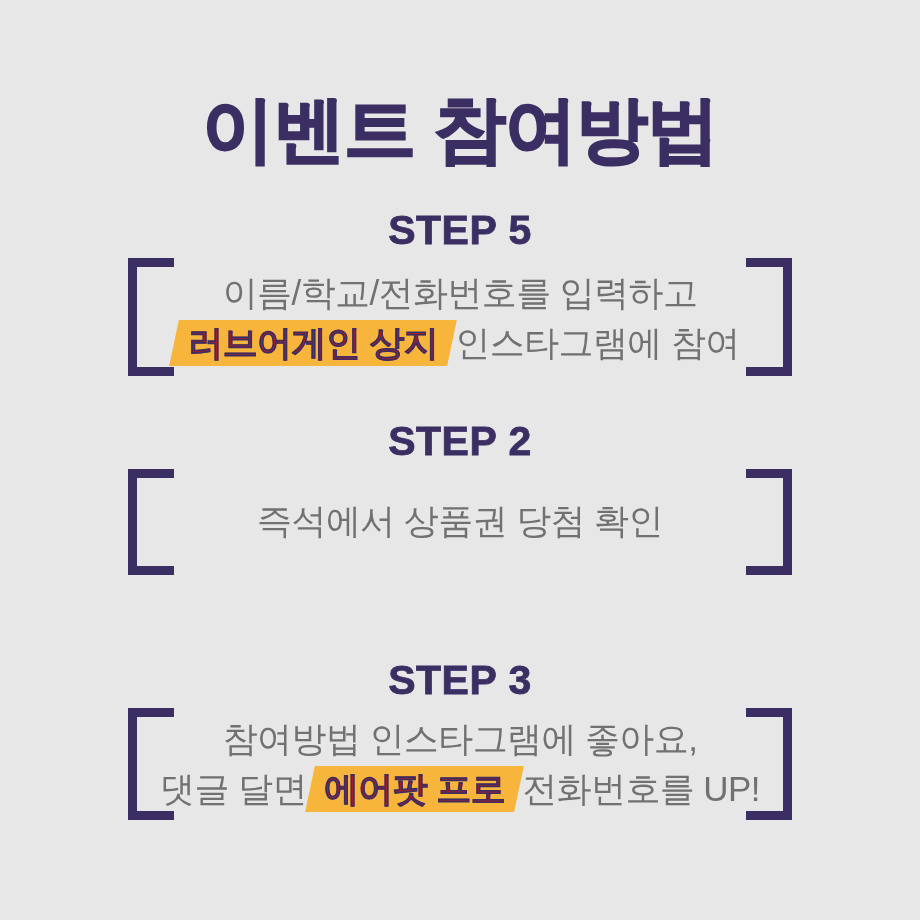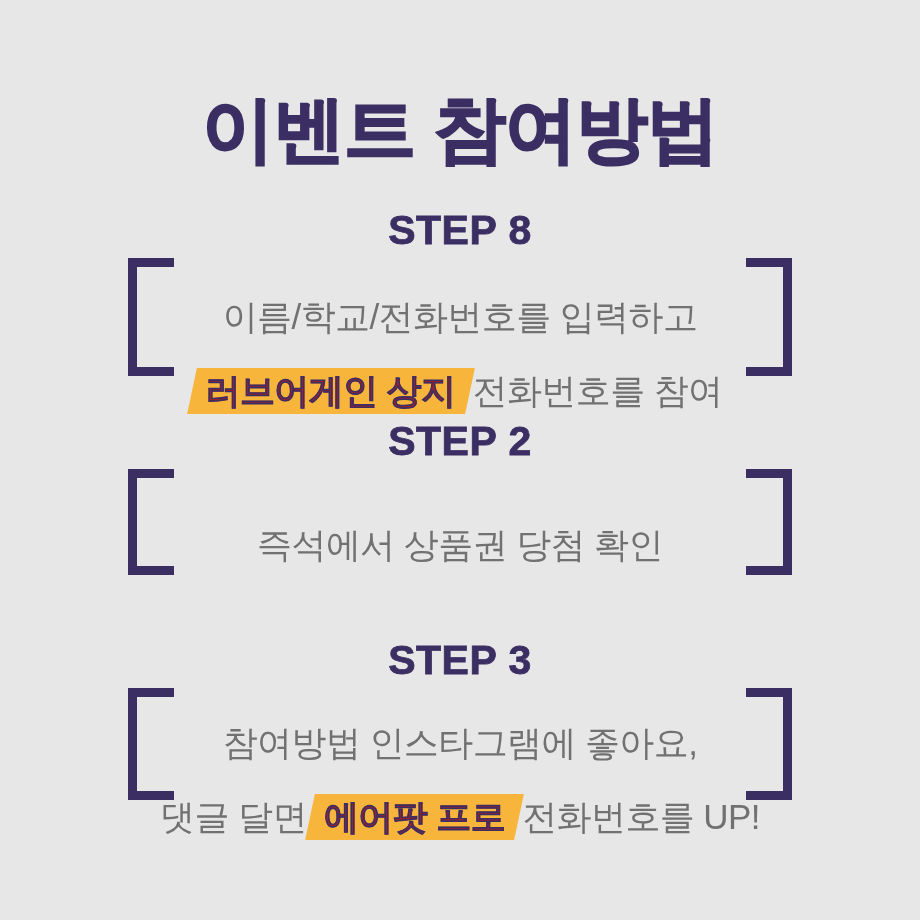--- a/index.html
+++ b/index.html
@@ -38,21 +38,21 @@
   }
 
   
   .step {
     position: absolute;
     left: 0;
     width: 920px;
   }
   #step-1 { top: 208px; }
   #step-2 { top: 419px; }
-  #step-3 { top: 638px; }
+  #step-3 { top: 658px; }
 
   .step-label {
     text-align: center;
     font-size: 41px;
     font-weight: 900;
     color: #3b2e63;
     letter-spacing: 0.5px;
     line-height: 1.12;
     margin: 0 0 4px 0;
     -webkit-text-stroke: 0.8px #3b2e63;
@@ -86,21 +86,21 @@
   .lines {
     position: relative;
     text-align: center;
     color: #717171;
     font-size: 35px;
     line-height: 50px;
     font-weight: 500;
     letter-spacing: -0.6px;
     padding: 12px 0;
   }
-  .line { white-space: nowrap; margin-top: 24px; }
+  .line { white-space: nowrap; }
 
   
   .hl {
     position: relative;
     display: inline-block;
     color: #b91c1c;
     font-weight: 900;
     padding: 0 6px;
     margin: 0 2px;
     z-index: 1;
@@ -129,30 +129,30 @@
   #step-3 .lines   { padding-top: 6px; padding-bottom: 6px; }
 </style>
 </head>
 <body>
 
 <div class="poster">
 
   <h1 class="title">이벤트 참여방법</h1>
 
   <section class="step" id="step-1">
-    <div class="step-label">STEP 8</div>
+    <div class="step-label">STEP 5</div>
     <div class="step-body">
       <span class="bracket left"></span>
       <span class="bracket right"></span>
       <div class="lines">
         <div class="line">
           <span>이름/학교/전화번호를 입력하고</span>
         </div>
         <div class="line">
-          <span class="hl">러브어게인 상지</span><span> 전화번호를 참여</span>
+          <span class="hl">러브어게인 상지</span><span> 인스타그램에 참여</span>
         </div>
       </div>
     </div>
   </section>
 
   <section class="step" id="step-2">
     <div class="step-label">STEP 2</div>
     <div class="step-body">
       <span class="bracket left"></span>
       <span class="bracket right"></span>

